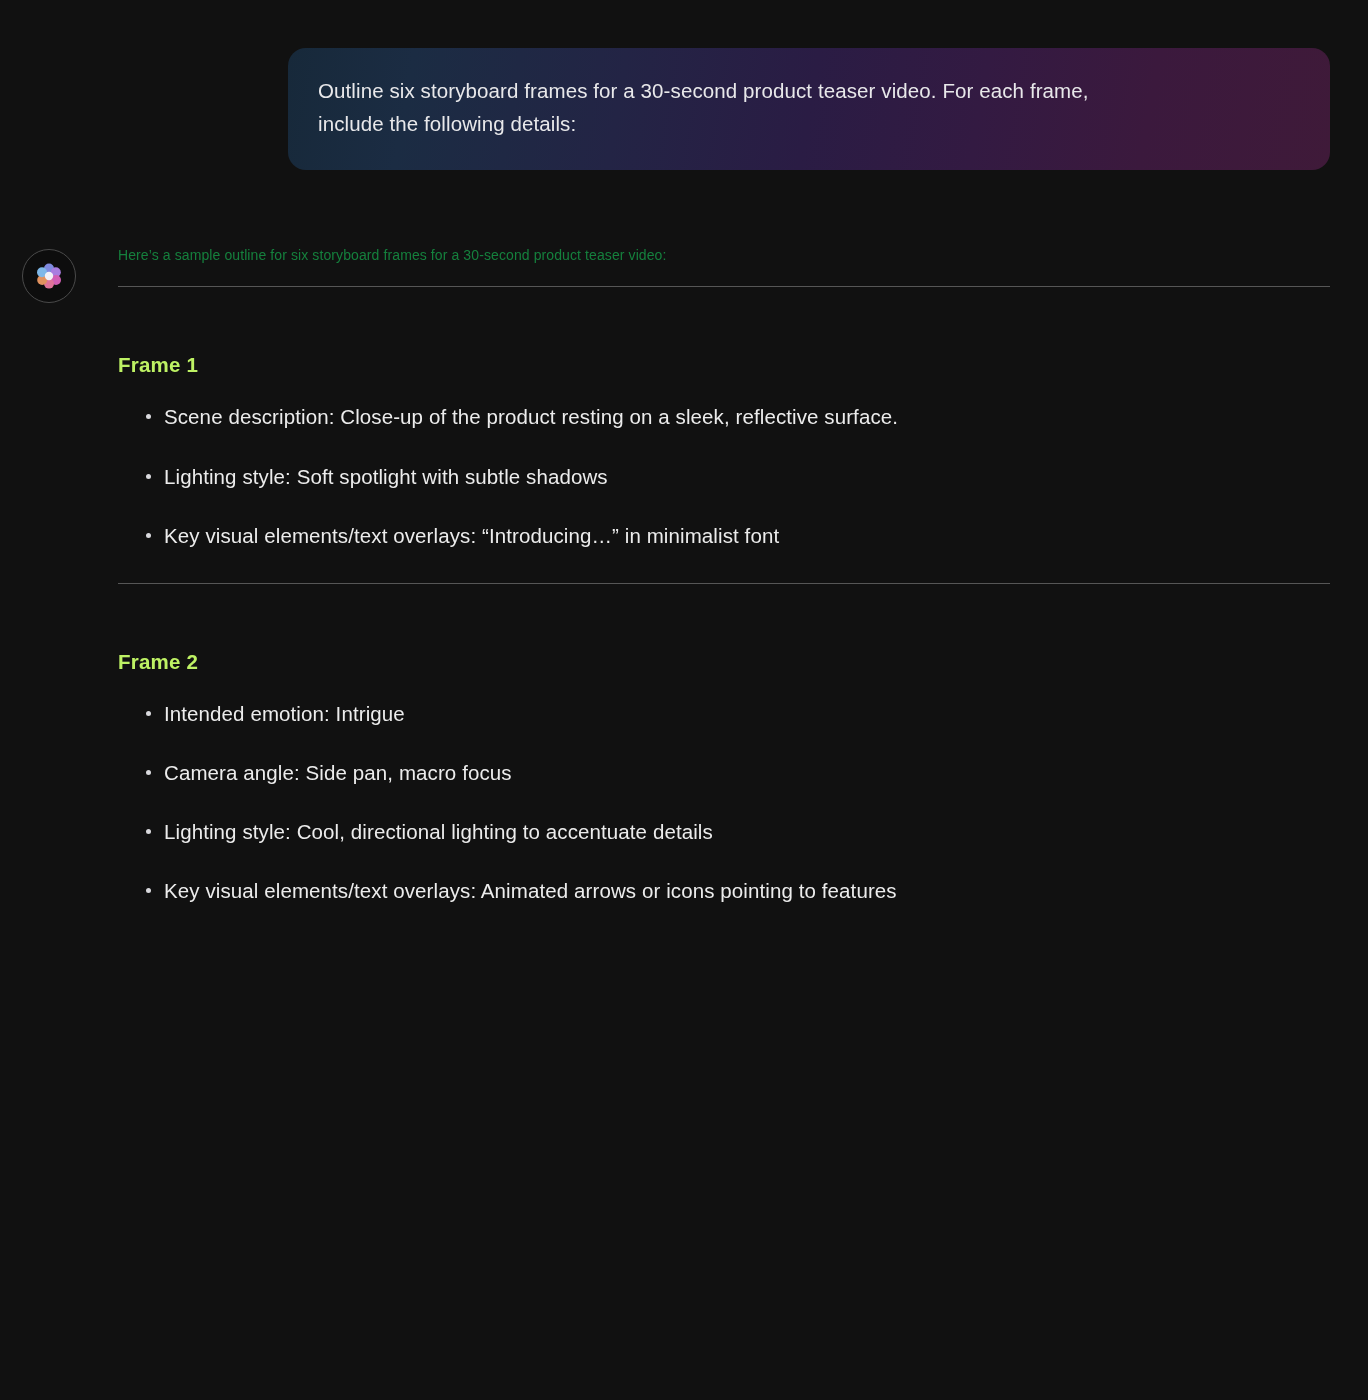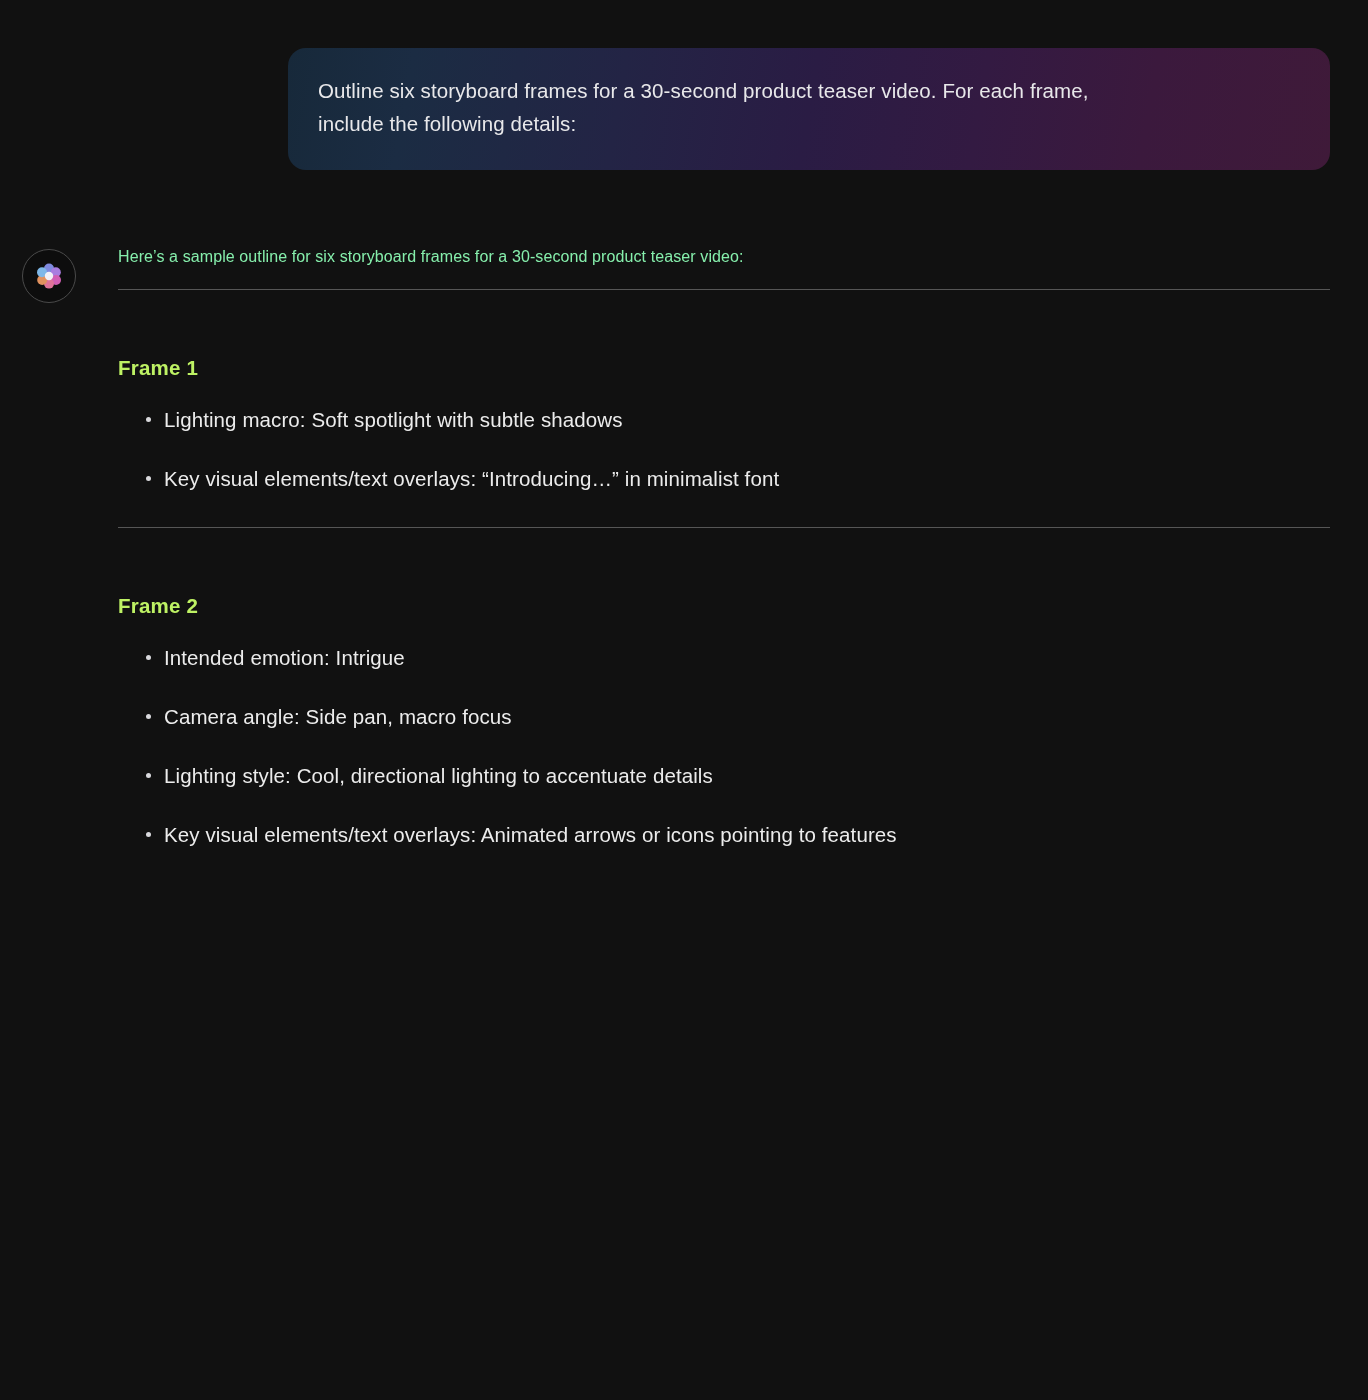--- a/index.html
+++ b/index.html
@@ -95,23 +95,23 @@
     margin-top: 3px;
   }
   .avatar svg { display: block; }
 
   .assistant-body {
     flex: 1 1 auto;
     padding-left: 42px;
     min-width: 0;
   }
   .intro-text {
-    font-size: 16px;
+    font-size: 14px;
     line-height: 1.4;
-    color: #86efac;
+    color: #15803d;
     letter-spacing: 0.1px;
   }
   .rule {
     height: 1px;
     background: #565656;
     border: 0;
     margin: 0;
   }
   .rule-1 { margin-top: 21px; }
 
@@ -186,21 +186,22 @@
 
       <div class="intro-text">Here’s a sample outline for six storyboard frames for a 30-second product teaser video:</div>
       <div class="rule rule-1"></div>
 
       <div class="spacer-title"></div>
 
       <div class="frame-block">
         <div class="frame-title">Frame 1</div>
         <div class="spacer-title-list"></div>
         <ul class="frame-list">
-          <li>Lighting macro: Soft spotlight with subtle shadows</li>
+          <li>Scene description: Close-up of the product resting on a sleek, reflective surface.</li>
+          <li>Lighting style: Soft spotlight with subtle shadows</li>
           <li>Key visual elements/text overlays: “Introducing…” in minimalist font</li>
         </ul>
       </div>
 
       <div class="spacer-list-rule"></div>
       <div class="rule"></div>
       <div class="spacer-title"></div>
 
       <div class="frame-block">
         <div class="frame-title">Frame 2</div>

